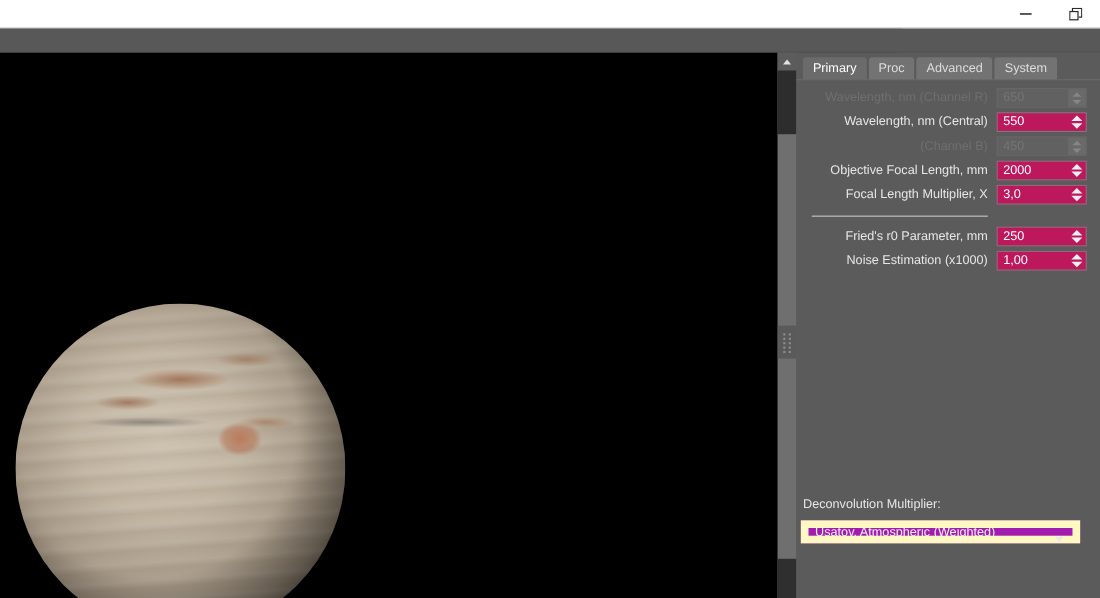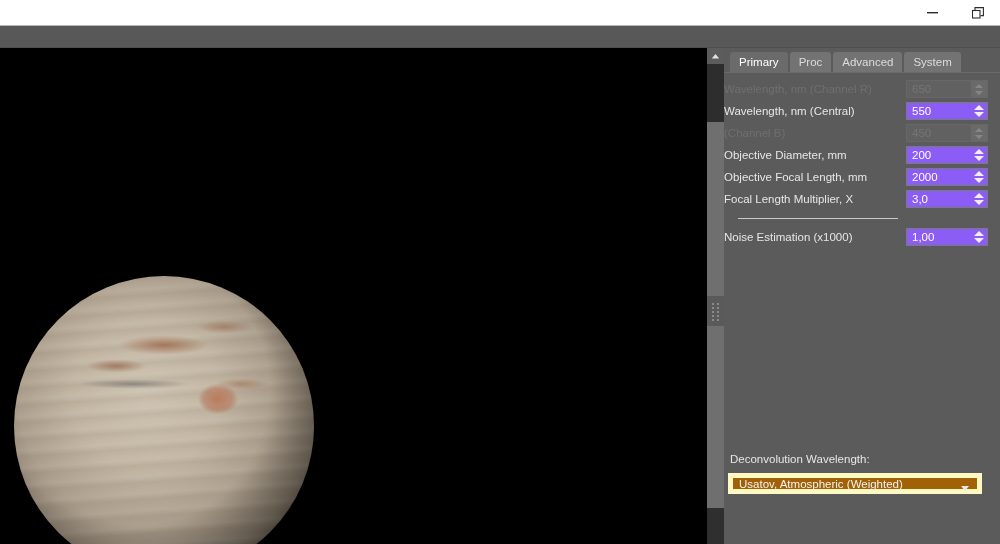--- a/index.html
+++ b/index.html
@@ -190,34 +190,34 @@
   .row {
     display: flex;
     align-items: center;
     height: 22px;
     margin-bottom: 0px;
     padding-right: 6px;
     box-sizing: border-box;
   }
   .row-label {
     flex: 0 0 174px;
-    text-align: left;
+    text-align: right;
     padding-right: 8px;
     font-size: 11.5px;
     color: #e6e6e6;
     white-space: nowrap;
     overflow: hidden;
   }
   .row-label.dim { color: #6f6f6f; }
 
   .spin {
     flex: 0 0 82px;
     height: 18px;
     position: relative;
-    background: #8b5cf6;
+    background: #be185d;
     border: 1px solid #7a7a7a;
     box-sizing: border-box;
     display: flex;
     align-items: center;
   }
   .spin.disabled {
     background: #616161;
     border-color: #676767;
   }
   .spin-val {
@@ -272,22 +272,22 @@
   }
   .deconv-label {
     font-size: 11.5px;
     color: #e6e6e6;
     padding-left: 2px;
     margin-bottom: 8px;
   }
   .combo {
     position: relative;
     height: 21px;
-    background: #a16207;
-    border: 5px solid #fef9c3;
+    background: #a21caf;
+    border: 7px solid #fef9c3;
     box-sizing: border-box;
     display: flex;
     align-items: center;
   }
   .combo-val {
     padding-left: 6px;
     font-size: 11.5px;
     color: #f2f2f2;
   }
   .combo-arrow {
@@ -388,30 +388,20 @@
         <div class="row-label dim">(Channel B)</div>
         <div class="spin disabled">
           <span class="spin-val">450</span>
           <span class="spin-btns">
             <span class="arr-up"></span>
               <span class="arr-dn"></span>
           </span>
         </div>
       </div>
 
-      <div class="row">
-        <div class="row-label">Objective Diameter, mm</div>
-        <div class="spin">
-          <span class="spin-val">200</span>
-          <span class="spin-btns">
-            <span class="arr-up"></span>
-              <span class="arr-dn"></span>
-          </span>
-        </div>
-      </div>
 
       <div class="row">
         <div class="row-label">Objective Focal Length, mm</div>
         <div class="spin">
           <span class="spin-val">2000</span>
           <span class="spin-btns">
             <span class="arr-up"></span>
               <span class="arr-dn"></span>
           </span>
         </div>
@@ -427,37 +417,47 @@
           </span>
         </div>
       </div>
 
 
       <div class="sep-row">
         <div class="sep-line"></div>
       </div>
 
 
+      <div class="row">
+        <div class="row-label">Fried's r0 Parameter, mm</div>
+        <div class="spin">
+          <span class="spin-val">250</span>
+          <span class="spin-btns">
+            <span class="arr-up"></span>
+              <span class="arr-dn"></span>
+          </span>
+        </div>
+      </div>
 
       <div class="row">
         <div class="row-label">Noise Estimation (x1000)</div>
         <div class="spin">
           <span class="spin-val">1,00</span>
           <span class="spin-btns">
             <span class="arr-up"></span>
               <span class="arr-dn"></span>
           </span>
         </div>
       </div>
 
 
     </div>
 
     <div class="deconv">
-      <div class="deconv-label">Deconvolution Wavelength:</div>
+      <div class="deconv-label">Deconvolution Multiplier:</div>
       <div class="combo">
         <span class="combo-val">Usatov, Atmospheric (Weighted)</span>
         <span class="combo-arrow"></span>
       </div>
     </div>
 
   </div>
 </div>
 
 </body></html>

